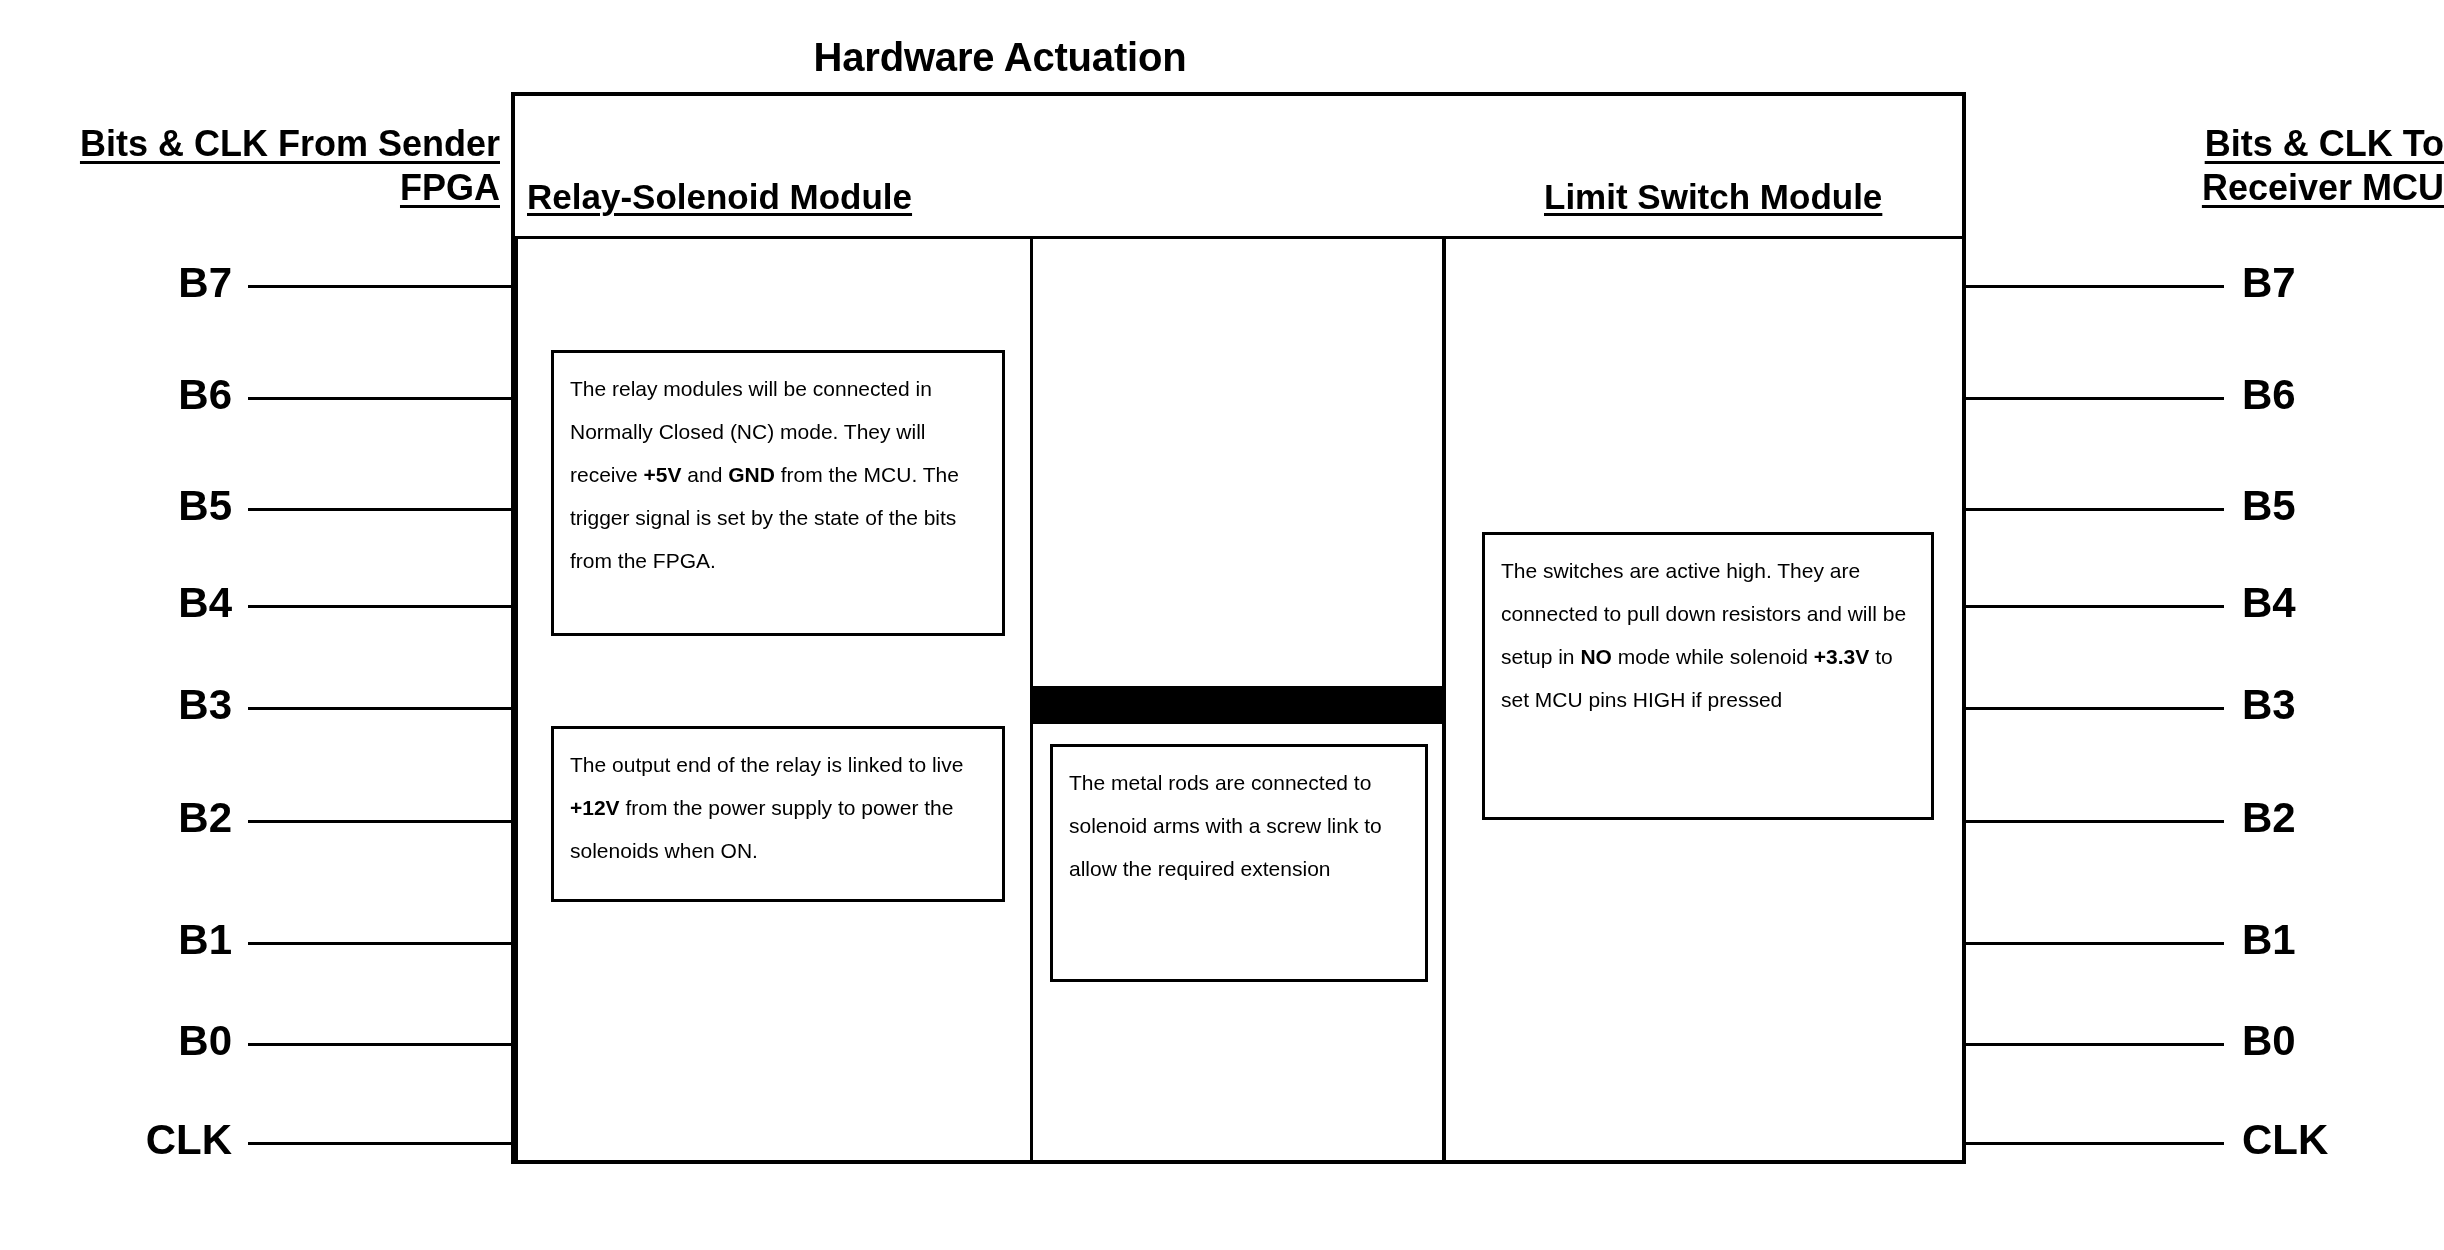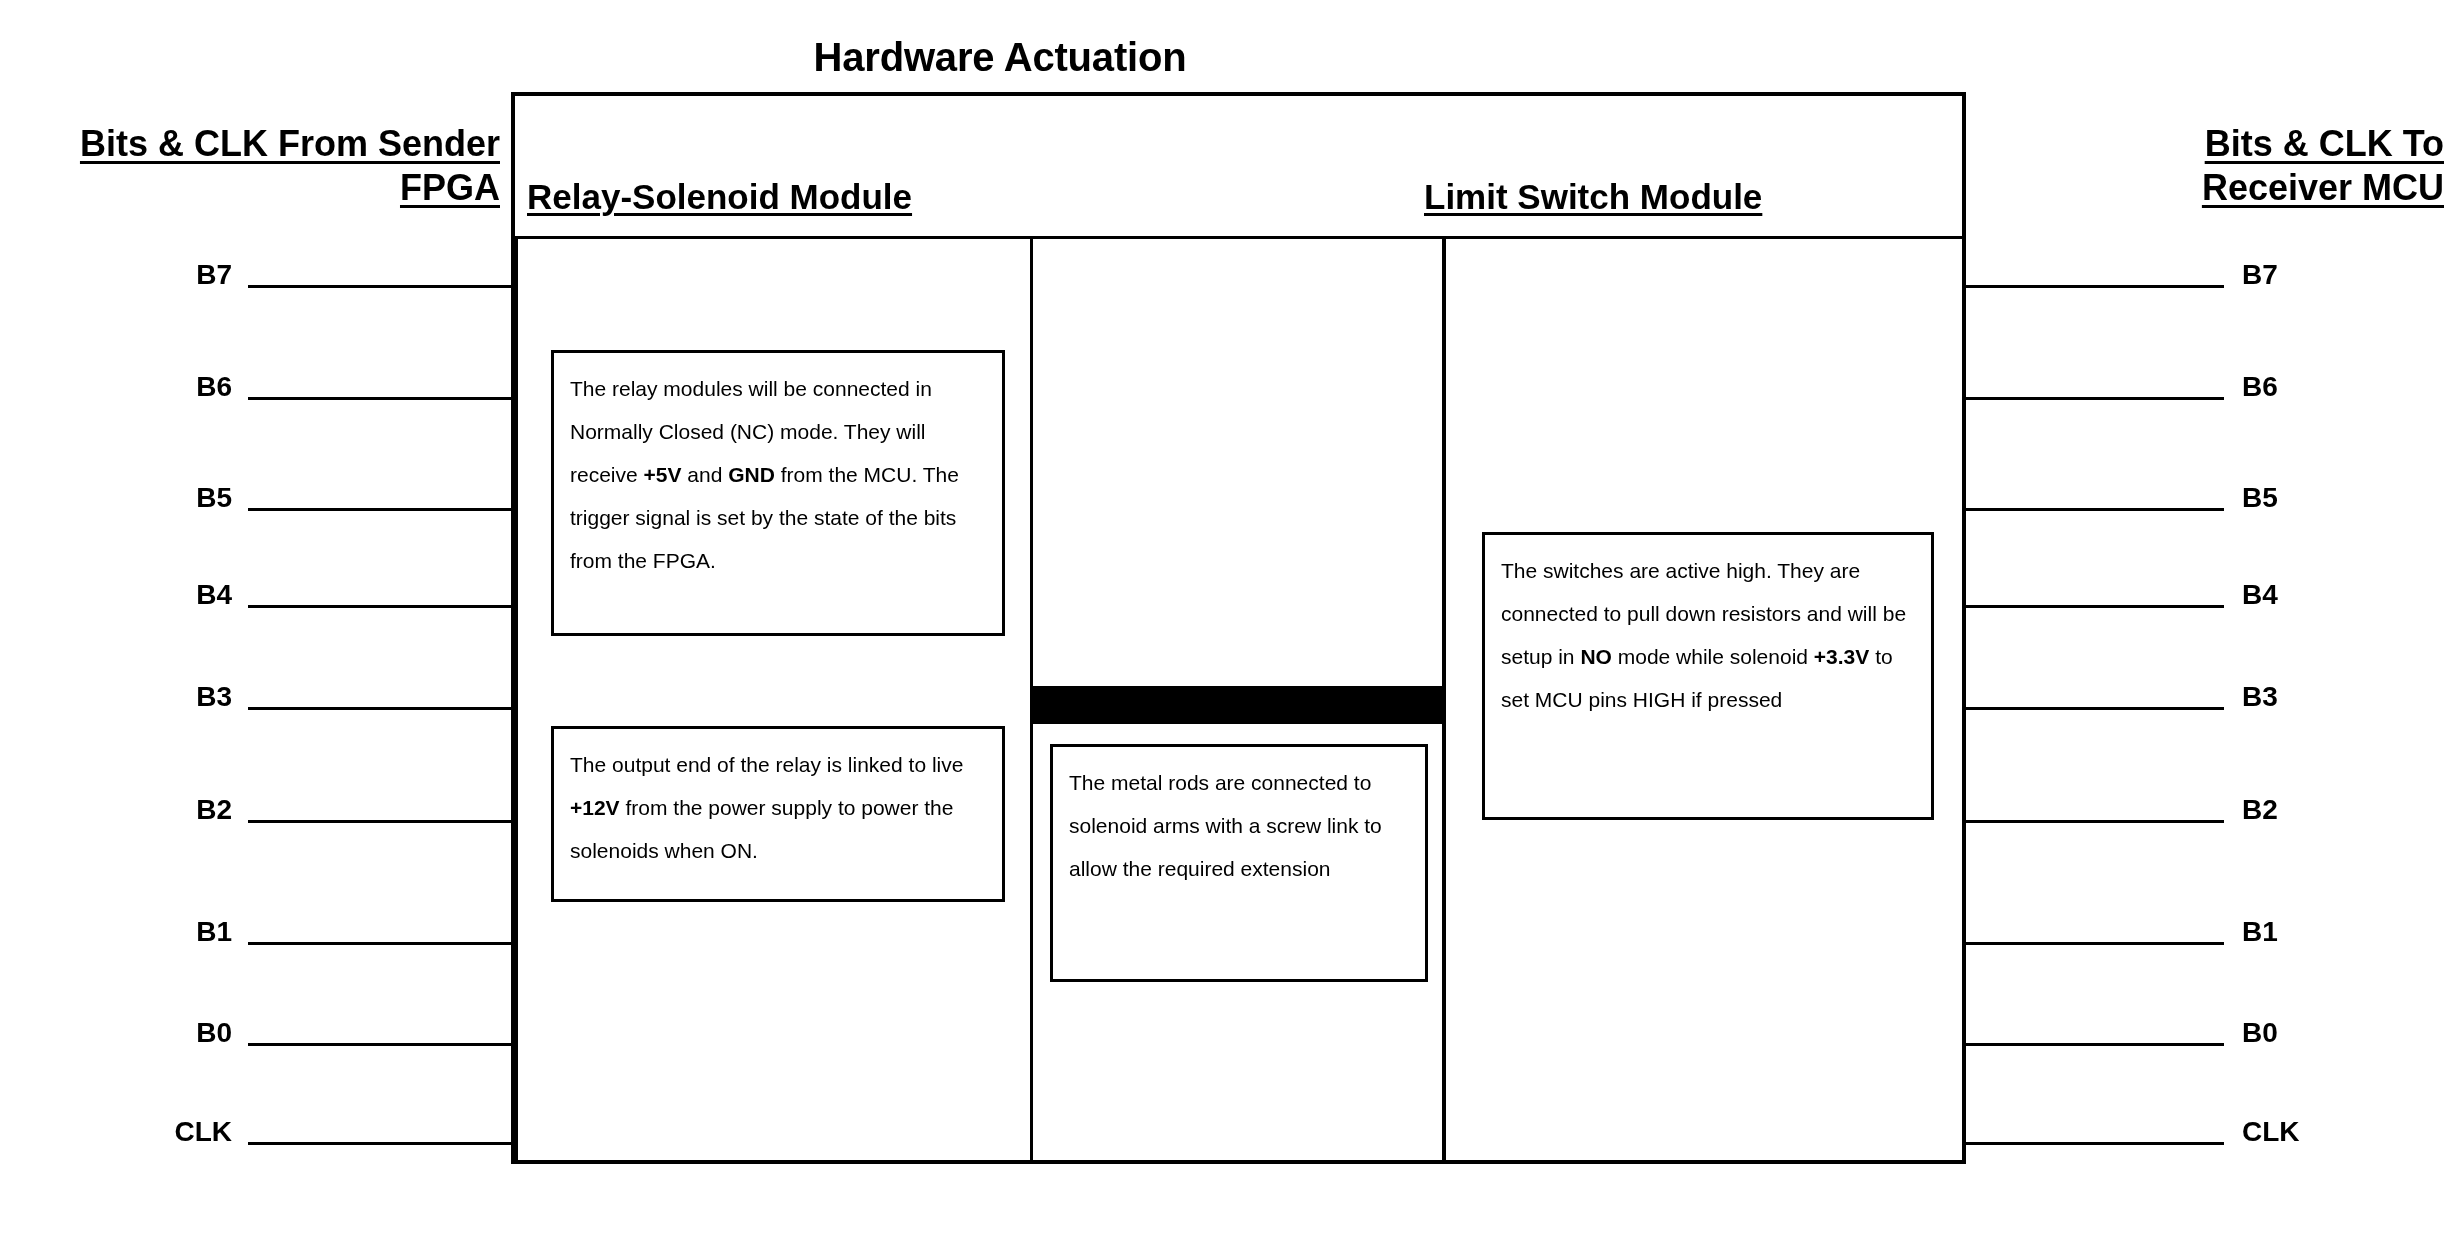--- a/index.html
+++ b/index.html
@@ -69,21 +69,21 @@
   .module-heading {
     position: absolute;
     font-size: 35px;
     font-weight: bold;
     text-decoration: underline;
     text-underline-offset: 4px;
     text-decoration-thickness: 3px;
     white-space: nowrap;
   }
   .heading-relay  { left: 527px;  top: 177px; }
-  .heading-switch { left: 1424px; top: 177px; }
+  .heading-switch { left: 1544px; top: 177px; }
 
   .rods-heading {
     position: absolute;
     left: 1030px;
     top: 620px;
     width: 415px;
     text-align: center;
     font-size: 36px;
     font-weight: bold;
     white-space: nowrap;
@@ -112,21 +112,21 @@
   }
   .note b { font-weight: bold; }
   .note-relay-1  { left: 551px;  top: 350px;  width: 454px;  height: 286px; }
   .note-relay-2  { left: 551px;  top: 726px;  width: 454px;  height: 176px; }
   .note-rods     { left: 1050px; top: 744px;  width: 378px;  height: 238px; }
   .note-switch   { left: 1482px; top: 532px;  width: 452px;  height: 288px; }
 
   
   .pin-label {
     position: absolute;
-    font-size: 28px;
+    font-size: 42px;
     font-weight: bold;
     white-space: nowrap;
   }
   .pin-label.left  { width: 120px; text-align: right; }
   .pin-label.right { width: 120px; text-align: left; }
 
   .wire {
     position: absolute;
     height: 0;
     border-top: 3px solid #000000;

